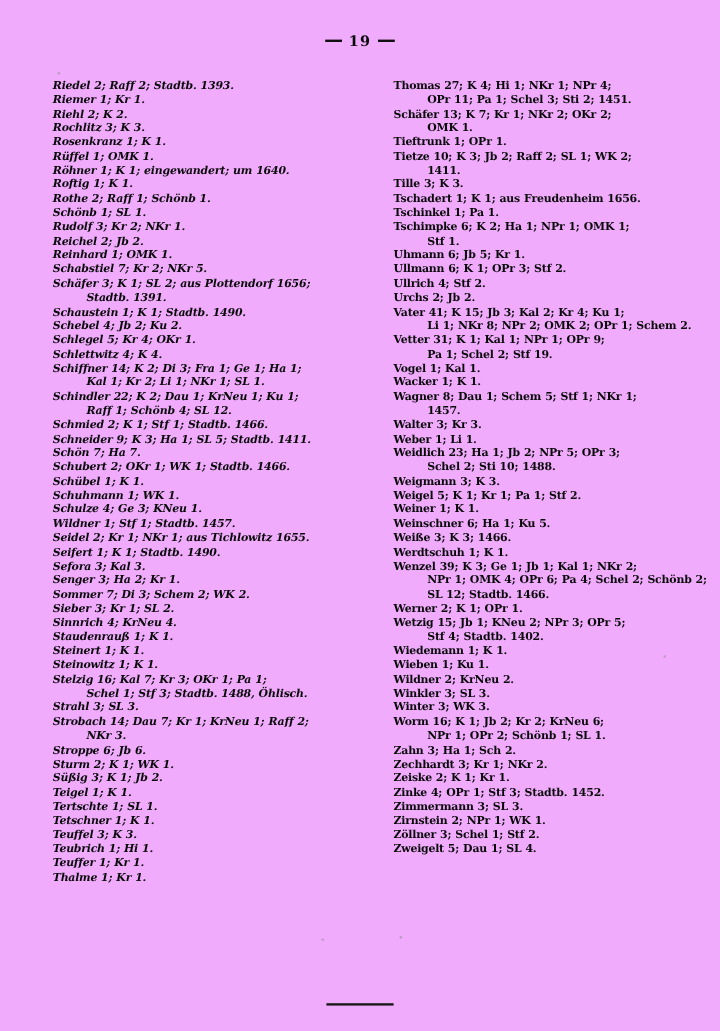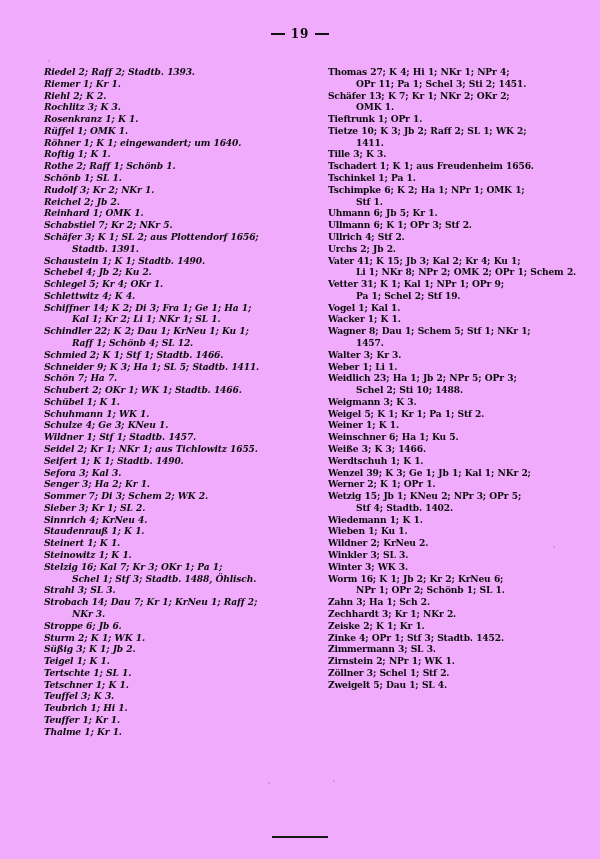--- a/index.html
+++ b/index.html
@@ -187,21 +187,21 @@
         <p class="entry"><span class="hw">Wagner</span><span> 8; Dau 1; Schem 5; Stf 1; NKr 1;</span><span class="runover">1457.</span></p>
         <p class="entry"><span class="hw">Walter</span><span> 3; Kr 3.</span></p>
         <p class="entry"><span class="hw">Weber</span><span> 1; Li 1.</span></p>
         <p class="entry"><span class="hw">Weidlich</span><span> 23; Ha 1; Jb 2; NPr 5; OPr 3;</span><span class="runover">Schel 2; Sti 10; 1488.</span></p>
         <p class="entry"><span class="hw">Weigmann</span><span> 3; K 3.</span></p>
         <p class="entry"><span class="hw">Weigel</span><span> 5; K 1; Kr 1; Pa 1; Stf 2.</span></p>
         <p class="entry"><span class="hw">Weiner</span><span> 1; K 1.</span></p>
         <p class="entry"><span class="hw">Weinschner</span><span> 6; Ha 1; Ku 5.</span></p>
         <p class="entry"><span class="hw">Weiße</span><span> 3; K 3; 1466.</span></p>
         <p class="entry"><span class="hw">Werdtschuh</span><span> 1; K 1.</span></p>
-        <p class="entry"><span class="hw">Wenzel</span><span> 39; K 3; Ge 1; Jb 1; Kal 1; NKr 2;</span></p>
+        <p class="entry"><span class="hw">Wenzel</span><span> 39; K 3; Ge 1; Jb 1; Kal 1; NKr 2;</span><span class="runover">NPr 1; OMK 4; OPr 6; Pa 4; Schel 2; Schönb 2; SL 12; Stadtb. 1466.</span></p>
         <p class="entry"><span class="hw">Werner</span><span> 2; K 1; OPr 1.</span></p>
         <p class="entry"><span class="hw">Wetzig</span><span> 15; Jb 1; KNeu 2; NPr 3; OPr 5;</span><span class="runover">Stf 4; Stadtb. 1402.</span></p>
         <p class="entry"><span class="hw">Wiedemann</span><span> 1; K 1.</span></p>
         <p class="entry"><span class="hw">Wieben</span><span> 1; Ku 1.</span></p>
         <p class="entry"><span class="hw">Wildner</span><span> 2; KrNeu 2.</span></p>
         <p class="entry"><span class="hw">Winkler</span><span> 3; SL 3.</span></p>
         <p class="entry"><span class="hw">Winter</span><span> 3; WK 3.</span></p>
         <p class="entry"><span class="hw">Worm</span><span> 16; K 1; Jb 2; Kr 2; KrNeu 6;</span><span class="runover">NPr 1; OPr 2; Schönb 1; SL 1.</span></p>
         <p class="entry"><span class="hw">Zahn</span><span> 3; Ha 1; Sch 2.</span></p>
         <p class="entry"><span class="hw">Zechhardt</span><span> 3; Kr 1; NKr 2.</span></p>

